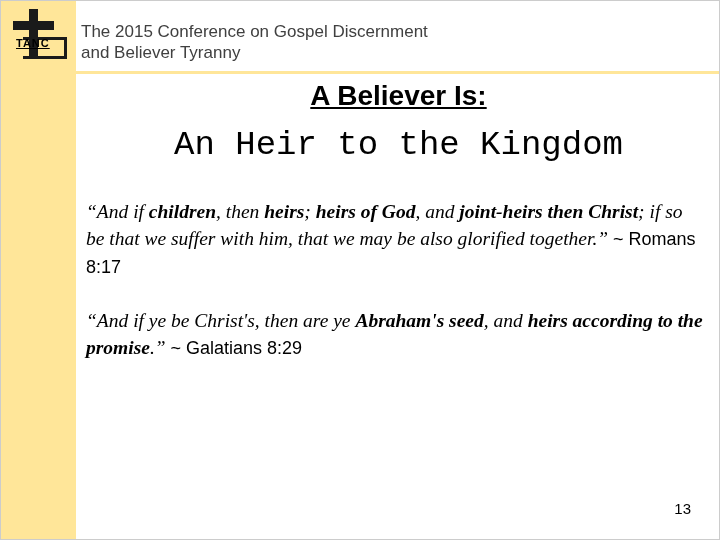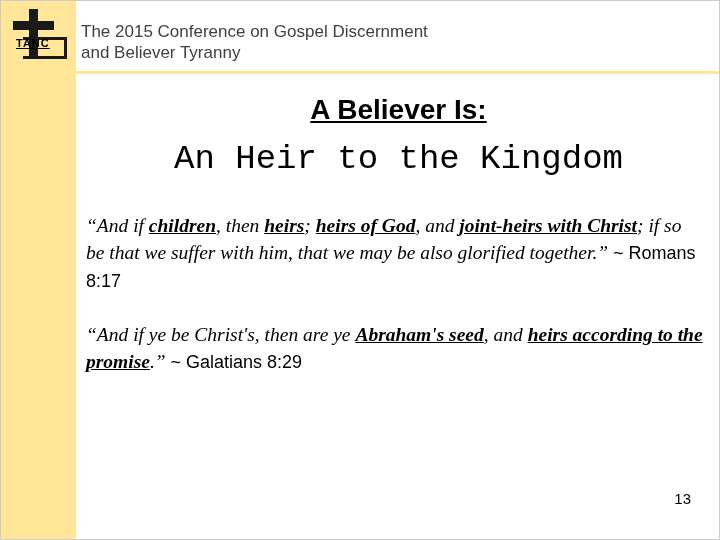--- a/index.html
+++ b/index.html
@@ -71,21 +71,21 @@
     top: 20px;
     width: 560px;
     font-family: "Liberation Sans", sans-serif;
     font-size: 17px;
     line-height: 21px;
     color: #404040;
   }
   .content {
     position: absolute;
     left: 75px;
-    top: 73px;
+    top: 59px;
     width: 645px;
     height: 451px;
   }
   .title-block {
     text-align: center;
     margin-top: 20px;
   }
   .title-line1 {
     font-family: "Liberation Sans", sans-serif;
     font-size: 28px;
@@ -109,32 +109,31 @@
     font-family: "Liberation Serif", serif;
     font-size: 19.5px;
     line-height: 27px;
     color: #000000;
     font-style: italic;
     text-align: left;
     margin-bottom: 26px;
   }
   .verse .em {
     font-weight: bold;
-    text-decoration: underline;
     font-style: italic;
   }
   .verse .ref {
     font-family: "Liberation Sans", sans-serif;
     font-style: normal;
     font-size: 18px;
   }
   .page-number {
     position: absolute;
     right: 28px;
-    bottom: 32px;
+    bottom: 22px;
     font-family: "Liberation Sans", sans-serif;
     font-size: 15px;
     color: #000000;
   }
 </style>
 </head>
 <body>
 
 <div class="slide">
 
@@ -161,21 +160,21 @@
   <div class="content">
 
     <div class="title-block">
       <div>
         <span class="title-line1">A Believer Is:</span>
       </div>
       <div class="title-line2">An Heir to the Kingdom</div>
     </div>
 
     <div class="verses">
-      <div class="verse"><span>“And if </span><span class="em">children</span><span>, then </span><span class="em">heirs</span><span>; </span><span class="em">heirs of God</span><span>, and </span><span class="em">joint-heirs with Christ</span><span>; if so be that we suffer with him, that we may be also glorified together.” </span><span class="ref">~ Romans 8:17</span></div>
+      <div class="verse"><span>“And if </span><span class="em">children</span><span>, then </span><span class="em">heirs</span><span>; </span><span class="em">heirs of God</span><span>, and </span><span class="em">joint-heirs then Christ</span><span>; if so be that we suffer with him, that we may be also glorified together.” </span><span class="ref">~ Romans 8:17</span></div>
       <div class="verse"><span>“And if ye be Christ's, then are ye </span><span class="em">Abraham's seed</span><span>, and </span><span class="em">heirs according to the promise</span><span>.” </span><span class="ref">~ Galatians 8:29</span></div>
     </div>
 
   </div>
 
   <div class="page-number">13</div>
 
 </div>
 
 </body></html>

